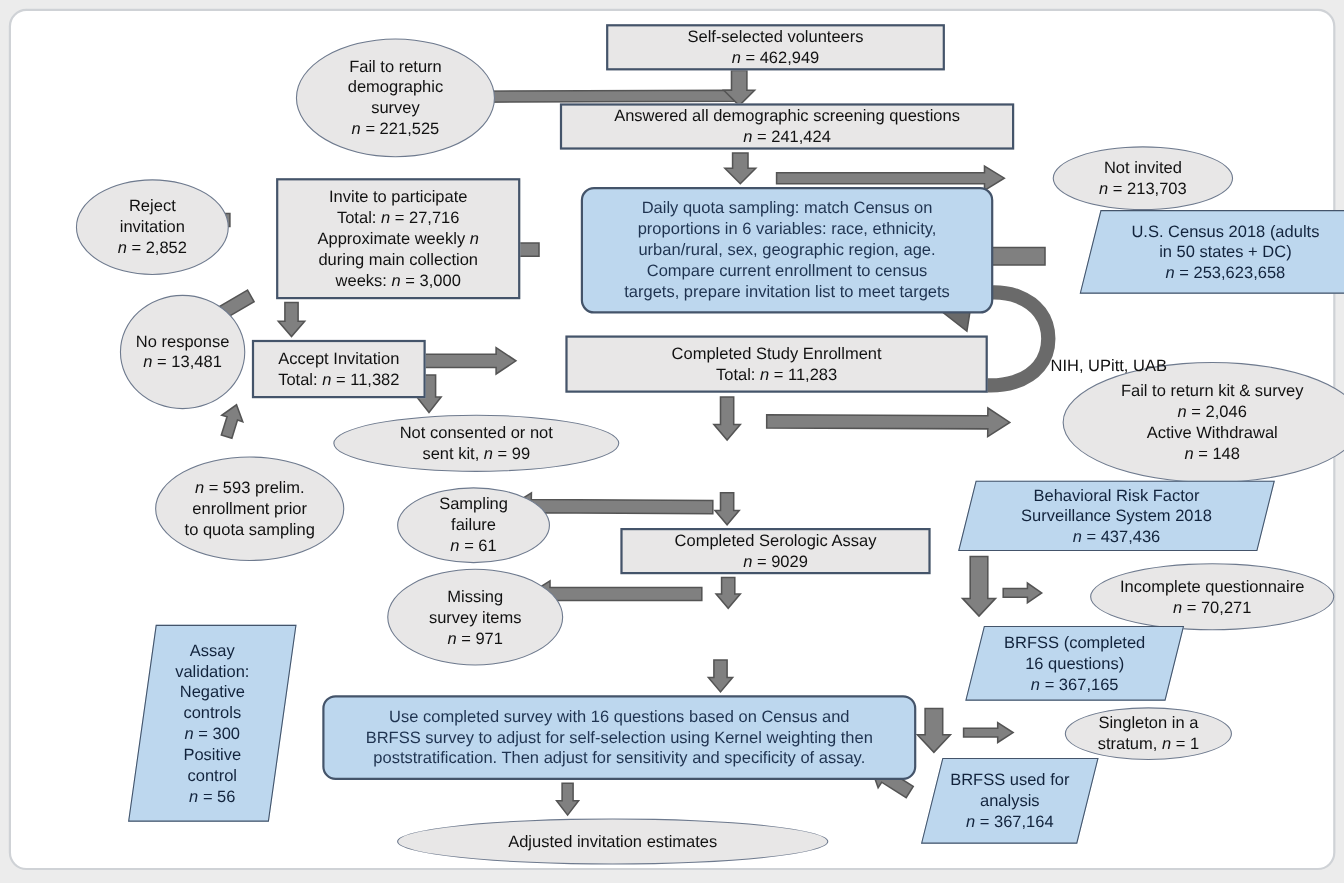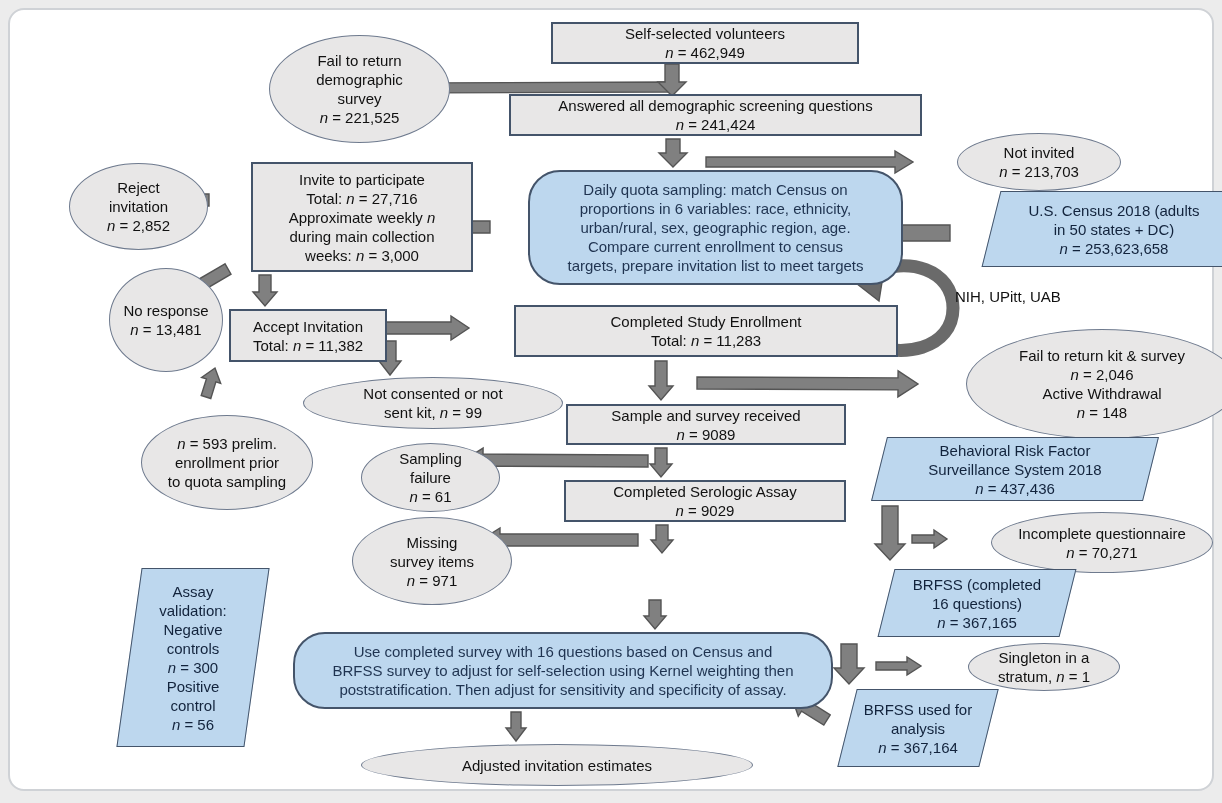--- a/index.html
+++ b/index.html
@@ -5,29 +5,29 @@
   html,body{margin:0;padding:0;background:#e9e9e9;}
   .stage{position:relative;width:1222px;height:803px;background:#ececec;
          font-family:"Liberation Sans",sans-serif;overflow:hidden;}
   .frame{position:absolute;left:8px;top:8px;width:1202px;height:779px;
          background:#ffffff;border:2px solid #cfd2d6;border-radius:16px;}
   .node{position:absolute;display:flex;align-items:center;justify-content:center;
         text-align:center;font-size:15px;line-height:19px;color:#111111;
         box-sizing:border-box;z-index:2;margin-left:41px;}
   .rect{background:var(--gray-fill);border:2px solid var(--border-dark);}
   .round{background:var(--blue-fill);border:2px solid var(--border-dark);
-         border-radius:32px;color:var(--blue-text);}
+         border-radius:12px;color:var(--blue-text);}
   .ellipse{background:var(--gray-fill);border:1.5px solid var(--ellipse-border);
            border-radius:50%;}
   .para{background:transparent;border:none;}
   .para .pbg{position:absolute;inset:0;background:var(--blue-fill);
              border:1.5px solid var(--border-dark);transform:skewX(-14deg);z-index:-1;}
   .para.tallskew .pbg{transform:skewX(-8deg);}
   .para{color:#12233c;}
-  .floatlabel{position:absolute;font-size:15px;color:#111;z-index:3;}
+  .floatlabel{position:absolute;font-size:15px;color:#111;z-index:3;margin-top:36px;}
   svg.arrows{position:absolute;left:0;top:0;z-index:1;}
   .block-arrow{fill:var(--arrow-fill);stroke:var(--arrow-outline);stroke-width:1.4;}
   i{font-style:italic;}
 </style>
 </head>
 <body>
 
 <div class="stage">
   <div class="frame"></div>
 
@@ -38,23 +38,20 @@
       <div>Answered all demographic screening questions<br><i>n</i> = 241,424</div>
     </div>
   <div class="node rect" style="left:210px;top:162px;width:222px;height:110px">
       <div>Invite to participate<br>Total: <i>n</i> = 27,716<br>Approximate weekly <i>n</i><br>during main collection<br>weeks: <i>n</i> = 3,000</div>
     </div>
   <div class="node rect" style="left:188px;top:309px;width:158px;height:53px">
       <div>Accept Invitation<br>Total: <i>n</i> = 11,382</div>
     </div>
   <div class="node rect" style="left:473px;top:305px;width:384px;height:52px">
       <div>Completed Study Enrollment<br>Total: <i>n</i> = 11,283</div>
-    </div>
-  <div class="node rect" style="left:525px;top:404px;width:280px;height:41px">
-      <div>Sample and survey received<br><i>n</i> = 9089</div>
     </div>
   <div class="node rect" style="left:523px;top:480px;width:282px;height:42px">
       <div>Completed Serologic Assay<br><i>n</i> = 9029</div>
     </div>
 
   <div class="node round" style="left:487px;top:170px;width:375px;height:115px">
       <div>Daily quota sampling: match Census on<br>proportions in 6 variables: race, ethnicity,<br>urban/rural, sex, geographic region, age.<br>Compare current enrollment to census<br>targets, prepare invitation list to meet targets</div>
     </div>
   <div class="node round" style="left:252px;top:632px;width:540px;height:77px">
       <div>Use completed survey with 16 questions based on Census and<br>BRFSS survey to adjust for self-selection using Kernel weighting then<br>poststratification. Then adjust for sensitivity and specificity of assay.</div>

